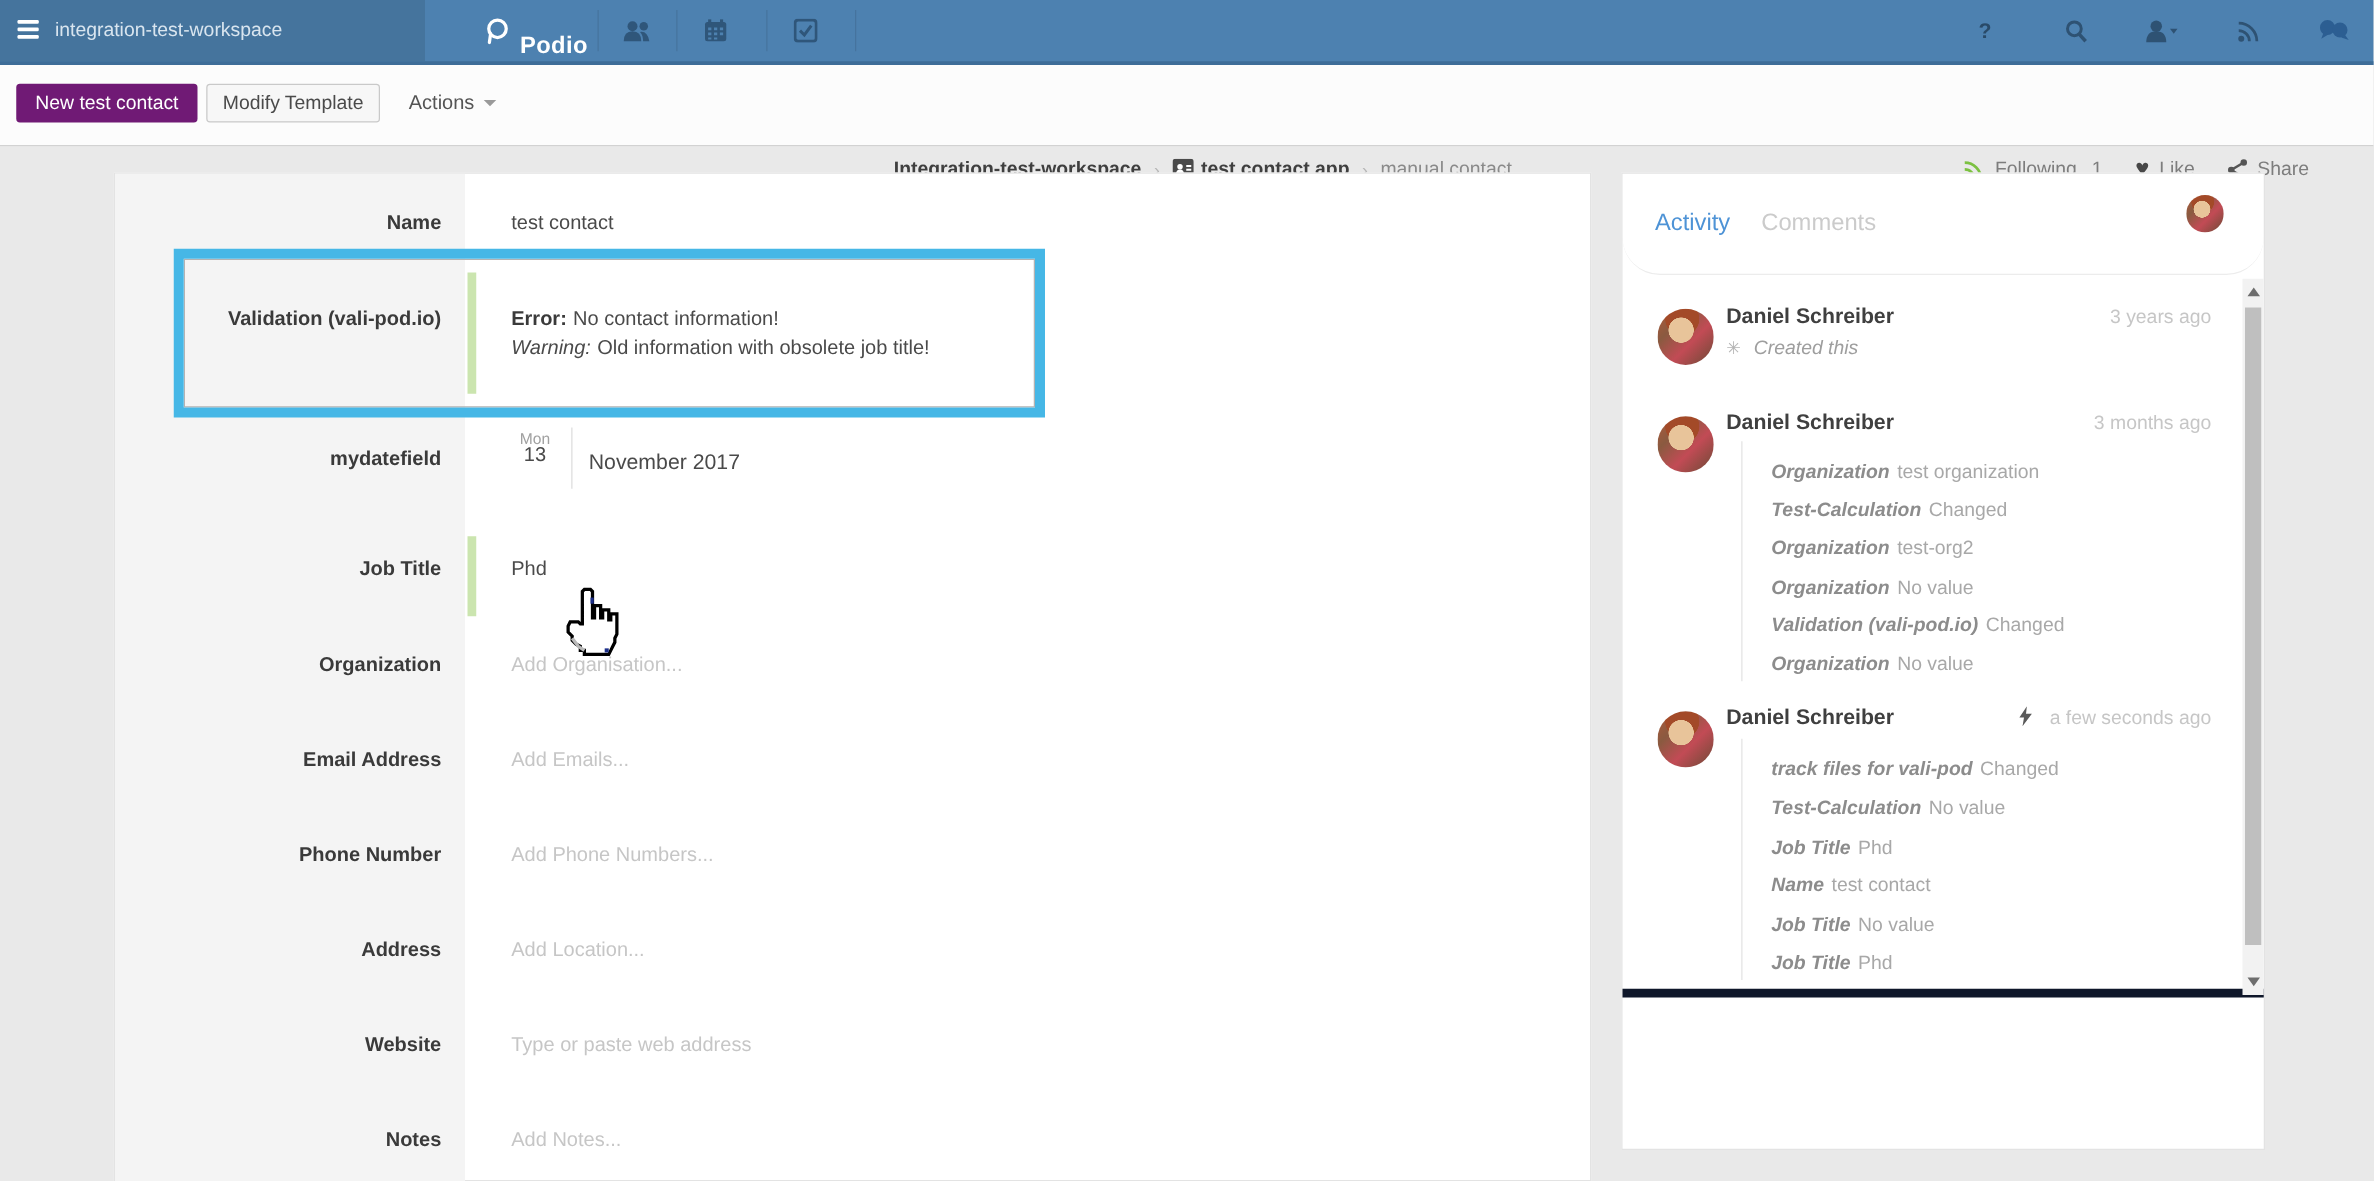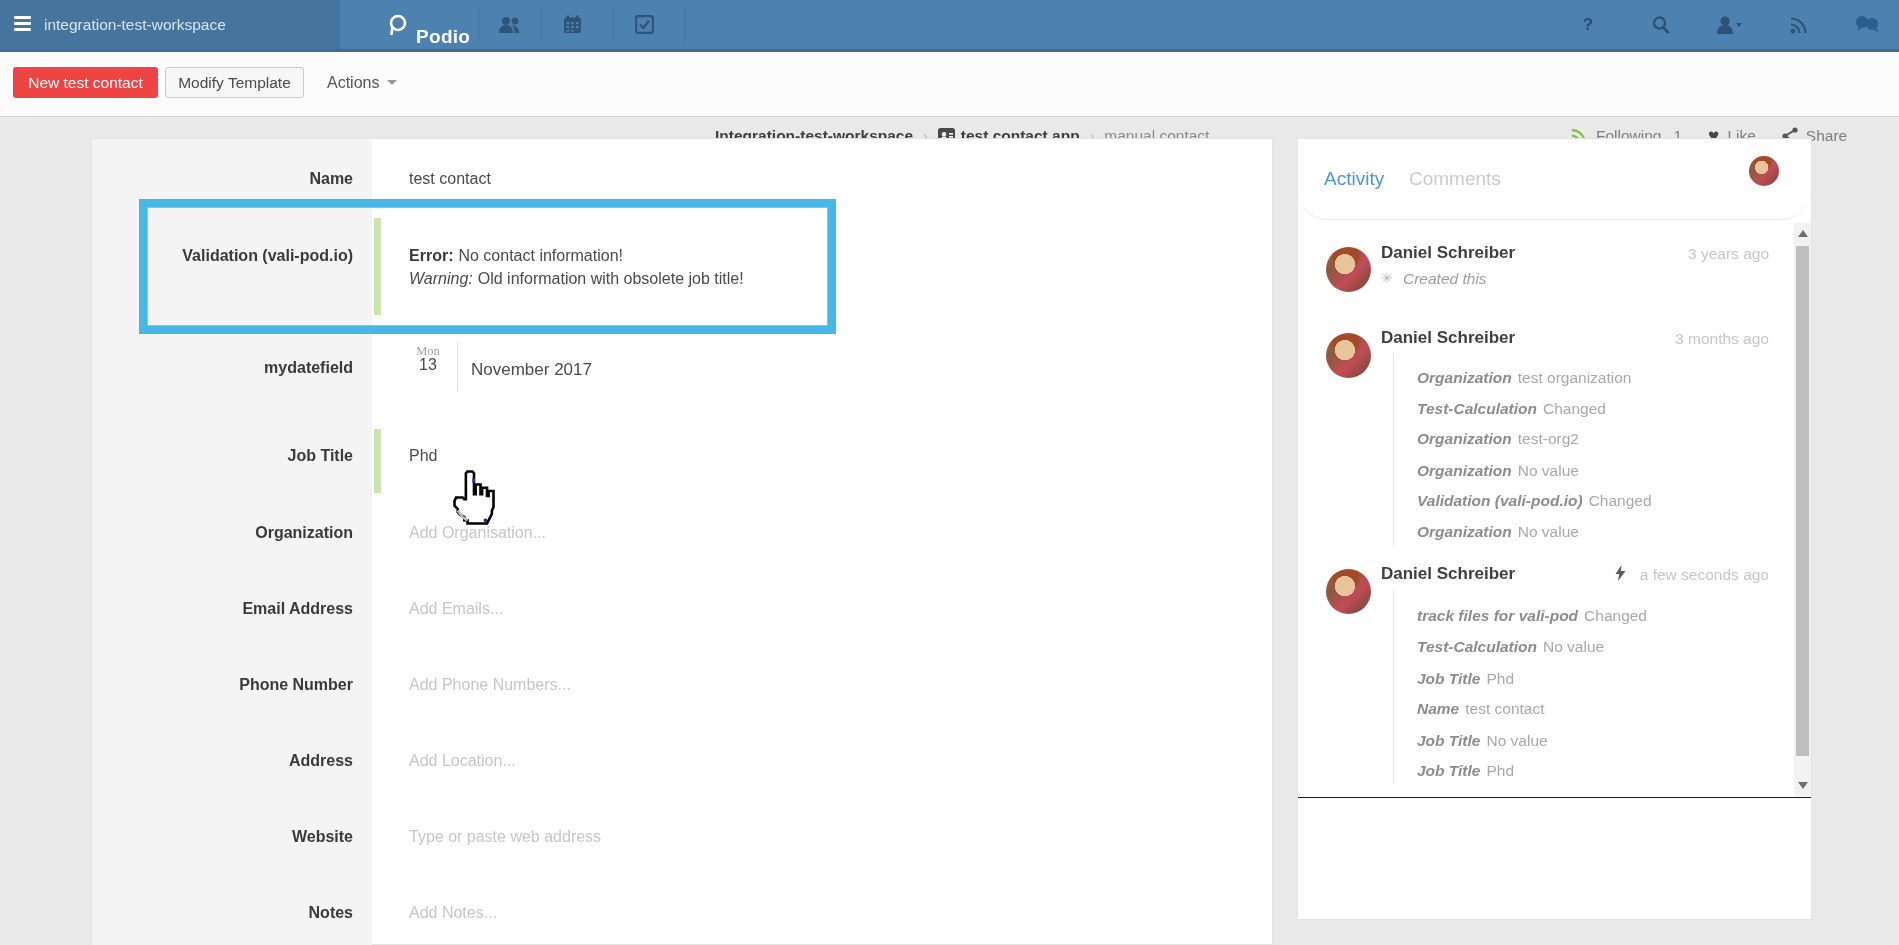--- a/index.html
+++ b/index.html
@@ -13,21 +13,21 @@
   #ws-name{position:absolute;left:44px;top:0;height:49px;line-height:49px;color:#d9e5ef;font-size:15.5px;}
   #brand{position:absolute;left:387px;top:0;height:49px;display:flex;align-items:center;color:#fff;}
   #brand svg{margin-right:7px;}
   #brand-text{font-size:19px;font-weight:bold;color:#fff;letter-spacing:.3px;margin-top:25px;}
   .mod-tab{position:absolute;top:0;width:63px;height:49px;display:flex;align-items:center;justify-content:center;}
   .mod-div{position:absolute;top:8px;width:1px;height:33px;background:rgba(0,0,0,0.10);}
   .tb-icon{position:absolute;top:0;height:49px;display:flex;align-items:center;justify-content:center;width:40px;cursor:pointer;}
   #help-q{color:rgba(22,44,66,.65);font-size:17px;font-weight:bold;}
   
   #toolbar{position:absolute;left:0;top:52px;width:1899px;height:64px;background:#fcfcfc;border-bottom:1px solid #d2d2d2;}
-  #btn-new{position:absolute;left:13px;top:15px;width:145px;height:31px;background:#ef4444;border:none;border-radius:3px;
+  #btn-new{position:absolute;left:13px;top:15px;width:145px;height:31px;background:#701a75;border:none;border-radius:3px;
            color:#fff;font-size:15.5px;font-family:"Liberation Sans",sans-serif;cursor:pointer;}
   #btn-modify{position:absolute;left:165px;top:15px;width:139px;height:31px;background:#f7f7f7;border:1px solid #c9c9c9;border-radius:3px;
            color:#4a4a4a;font-size:15.5px;font-family:"Liberation Sans",sans-serif;cursor:pointer;}
   #actions{position:absolute;left:327px;top:15px;height:31px;display:flex;align-items:center;color:#555;font-size:16px;cursor:pointer;}
   .caret-down{display:inline-block;width:0;height:0;border-left:5px solid transparent;border-right:5px solid transparent;border-top:5px solid #9a9a9a;margin-left:8px;}
   #breadcrumb{position:absolute;left:715px;top:52px;height:64px;display:flex;align-items:center;font-size:15.5px;color:#8a8a8a;}
   #breadcrumb .bold{font-weight:bold;color:#3f3f3f;}
   #breadcrumb .sep{margin:0 10px;color:#b5b5b5;font-size:14px;}
   #breadcrumb .app-ic{margin-right:6px;position:relative;top:2px;}
   #tool-right{position:absolute;right:0;left:1570px;top:52px;height:64px;display:flex;align-items:center;color:#7d7d7d;font-size:15.5px;white-space:nowrap;overflow:hidden;}
@@ -39,36 +39,36 @@
   #panel{position:absolute;left:91px;top:138px;width:1182px;height:807px;background:#fff;border:1px solid #e3e3e3;box-sizing:border-box;}
   #label-col{position:absolute;left:0;top:0;width:280px;height:807px;background:#f4f4f4;}
   .frow-label{position:absolute;left:0;width:261px;text-align:right;font-weight:bold;color:#3a3a3a;font-size:16px;}
   .frow-value{position:absolute;left:317px;font-size:16px;color:#4a4a4a;}
   .frow-ph{position:absolute;left:317px;font-size:16px;color:#c6c6c6;}
   .accent-bar{position:absolute;left:282px;width:7px;background:#cbe5af;}
   #val-overlay{position:absolute;left:47px;top:60px;width:697px;height:135px;border:8px solid #46b7e6;
                box-shadow:inset 0 0 0 1px #b3b3b3;box-sizing:border-box;pointer-events:none;z-index:5;}
   .err-b{font-weight:bold;color:#3a3a3a;margin-right:5px;}
   .warn-i{font-style:italic;margin-right:5px;}
-  #date-mon{position:absolute;left:316px;top:205px;width:40px;text-align:center;font-size:12.5px;color:#a0a0a0;font-family:Liberation Serif, serif;}
+  #date-mon{position:absolute;left:316px;top:205px;width:40px;text-align:center;font-size:12.5px;color:#a0a0a0;}
   #date-day{position:absolute;left:316px;top:217px;width:40px;text-align:center;font-size:16px;color:#4a4a4a;}
   #date-div{position:absolute;left:365px;top:203px;width:1px;height:49px;background:#ddd;}
   #date-my{position:absolute;left:379px;top:221px;font-size:17px;color:#4a4a4a;}
   
   #sidebar{position:absolute;left:1297px;top:138px;width:515px;height:782px;background:#fff;border:1px solid #e3e3e3;box-sizing:border-box;}
   #sb-head{position:absolute;left:0;top:0;width:100%;height:81px;border-bottom:1px solid #ececec;box-sizing:border-box;border-radius:30px;}
   #tab-activity{position:absolute;left:26px;top:29px;font-size:19px;color:#4e93d6;cursor:pointer;}
   #tab-comments{position:absolute;left:111px;top:29px;font-size:19px;color:#cbcbcb;cursor:pointer;}
   .avatar{border-radius:50%;overflow:hidden;
     background:
       radial-gradient(circle at 42% 38%, #e8c49a 0 26%, rgba(0,0,0,0) 27%),
       radial-gradient(circle at 44% 18%, #a34a28 0 30%, rgba(0,0,0,0) 31%),
       linear-gradient(135deg,#b05a3a 0%,#8a5a40 30%,#c24b55 60%,#6b4a35 100%);}
   #sb-avatar{position:absolute;left:451px;top:17px;width:30px;height:30px;}
-  #act-list{position:absolute;left:0;top:81px;width:100%;height:578px;border-bottom:1px solid #0f172a;box-sizing:border-box;overflow:hidden;}
+  #act-list{position:absolute;left:0;top:81px;width:100%;height:578px;border-bottom:7px solid #0f172a;box-sizing:border-box;overflow:hidden;}
   .e-avatar{position:absolute;left:28px;width:45px;height:45px;}
   .e-name{position:absolute;left:83px;font-size:17px;font-weight:bold;color:#3f3f3f;}
   .e-time{position:absolute;right:42px;font-size:15.5px;color:#c6c6c6;}
   .e-action{position:absolute;left:105px;font-size:15.5px;font-style:italic;color:#9e9e9e;}
   .e-action-ic{position:absolute;left:83px;color:#b5b5b5;font-size:14px;}
   .e-border{position:absolute;left:95px;width:1px;background:#e3e3e3;}
   .a-line{position:absolute;left:119px;font-size:15.5px;white-space:nowrap;}
   .a-line .fld{font-weight:bold;font-style:italic;color:#8c8c8c;margin-right:6px;}
   .a-line .val{color:#a8a8a8;}
   .bolt{position:absolute;}

